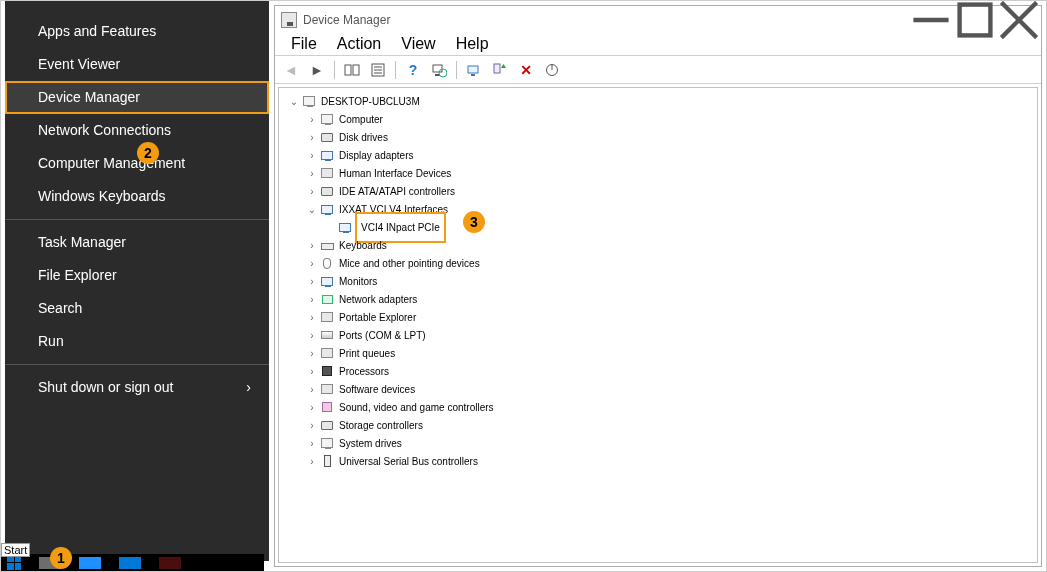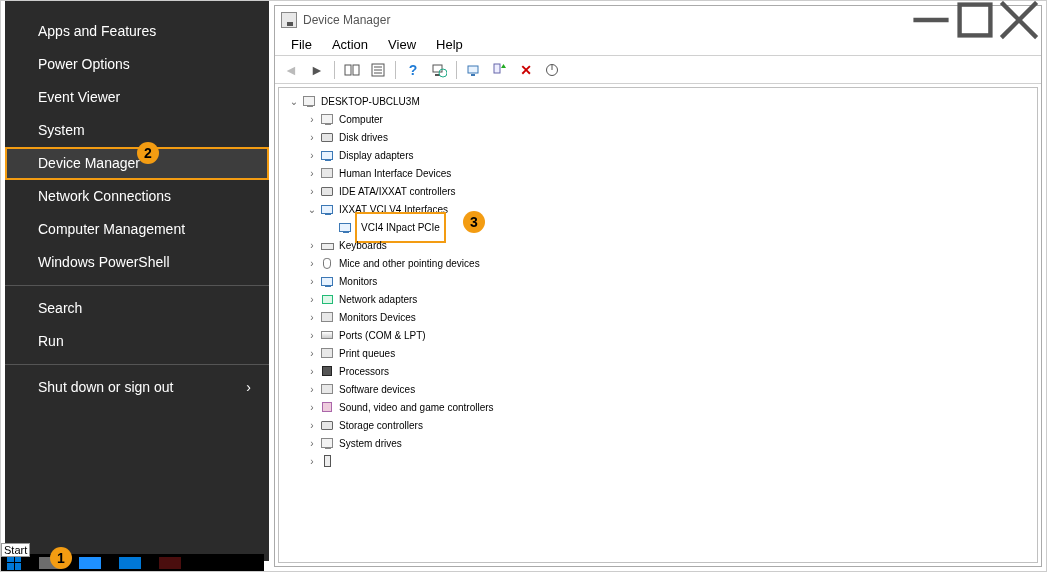--- a/index.html
+++ b/index.html
@@ -112,21 +112,21 @@
   }
 
   .menubar {
     height: 22px;
     display: flex; align-items: center;
     padding: 0 6px;
     border-bottom: 1px solid #d0d0d0;
   }
   .menu-item {
     padding: 2px 10px 3px 10px;
-    font-size: 13px;
+    font-size: 16px;
     cursor: pointer;
   }
 
   .toolbar {
     height: 28px;
     display: flex; align-items: center;
     padding: 0 4px;
     gap: 2px;
     border-bottom: 1px solid #d0d0d0;
   }
@@ -203,41 +203,41 @@
   .badge.b3 { left: 462px; top: 210px; }
 </style>
 </head>
 <body>
 
 <div class="context-menu">
   <div class="cm-item">
       <span>Apps and Features</span>
     </div>
   <div class="cm-item">
-      <span>Power Options</span>
-    </div>
-  <div class="cm-item">
       <span>Event Viewer</span>
-    </div>
-  <div class="cm-item">
-      <span>System</span>
     </div>
   <div class="cm-item highlighted">
       <span>Device Manager</span>
     </div>
   <div class="cm-item">
       <span>Network Connections</span>
     </div>
   <div class="cm-item">
       <span>Computer Management</span>
     </div>
   <div class="cm-item">
-      <span>Windows PowerShell</span>
+      <span>Windows Keyboards</span>
     </div>
   <div class="cm-sep"></div>
+  <div class="cm-item">
+      <span>Task Manager</span>
+    </div>
+  <div class="cm-item">
+      <span>File Explorer</span>
+    </div>
   <div class="cm-item">
       <span>Search</span>
     </div>
   <div class="cm-item">
       <span>Run</span>
     </div>
   <div class="cm-sep"></div>
   <div class="cm-item">
     <span>Shut down or sign out</span>
     <span class="chevron-right">›</span>
@@ -379,21 +379,21 @@
         <span class="icon">
           <span class="i-generic"></span>
         </span>
         <span class="label">Human Interface Devices</span>
       </div>
     <div class="row ind1">
         <span class="expander">›</span>
         <span class="icon">
           <span class="i-disk"></span>
         </span>
-        <span class="label">IDE ATA/IXXAT controllers</span>
+        <span class="label">IDE ATA/ATAPI controllers</span>
       </div>
     <div class="row ind1">
         <span class="expander">⌄</span>
         <span class="icon">
           <span class="i-mon"></span>
         </span>
         <span class="label">IXXAT VCI V4 Interfaces</span>
       </div>
     <div class="row ind2 selected">
         <span class="expander"></span>
@@ -428,21 +428,21 @@
         <span class="icon">
           <span class="i-net"></span>
         </span>
         <span class="label">Network adapters</span>
       </div>
     <div class="row ind1">
         <span class="expander">›</span>
         <span class="icon">
           <span class="i-generic"></span>
         </span>
-        <span class="label">Monitors Devices</span>
+        <span class="label">Portable Explorer</span>
       </div>
     <div class="row ind1">
         <span class="expander">›</span>
         <span class="icon">
           <span class="i-port"></span>
         </span>
         <span class="label">Ports (COM &amp; LPT)</span>
       </div>
     <div class="row ind1">
         <span class="expander">›</span>
@@ -484,19 +484,20 @@
         <span class="icon">
           <span class="i-pc"></span>
         </span>
         <span class="label">System drives</span>
       </div>
     <div class="row ind1">
         <span class="expander">›</span>
         <span class="icon">
           <span class="i-usb"></span>
         </span>
+        <span class="label">Universal Serial Bus controllers</span>
       </div>
   </div>
 </div>
 
 <div class="badge b1">1</div>
 <div class="badge b2">2</div>
 <div class="badge b3">3</div>
 
 </body></html>

